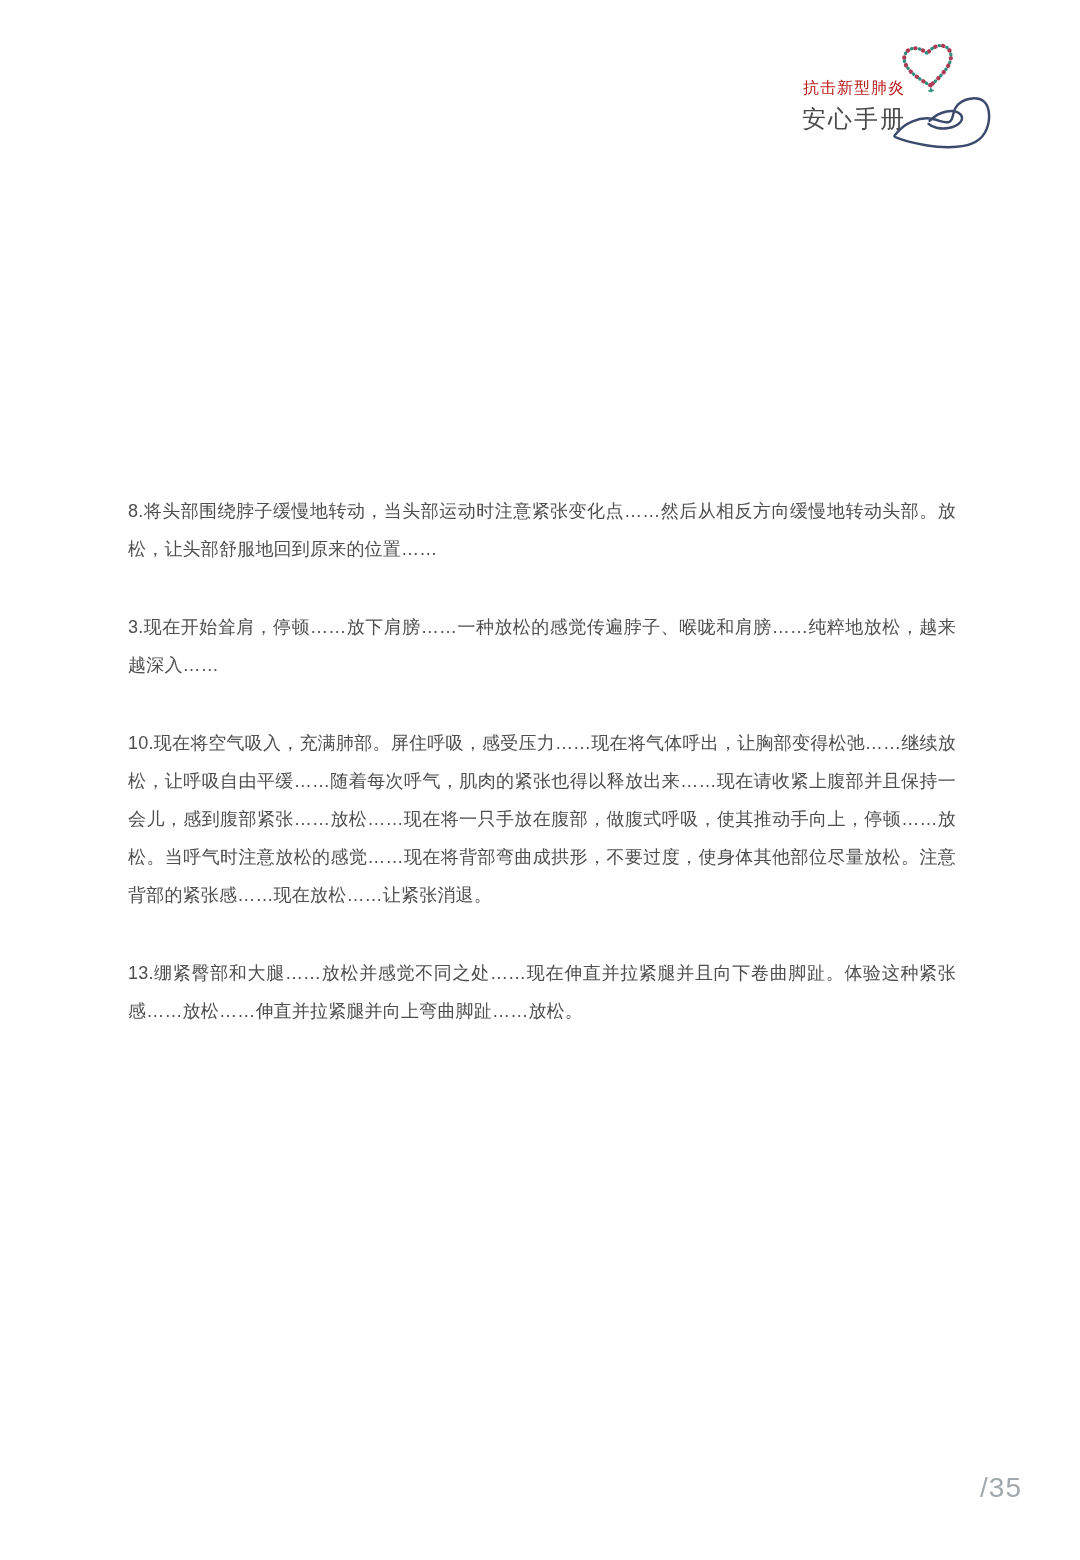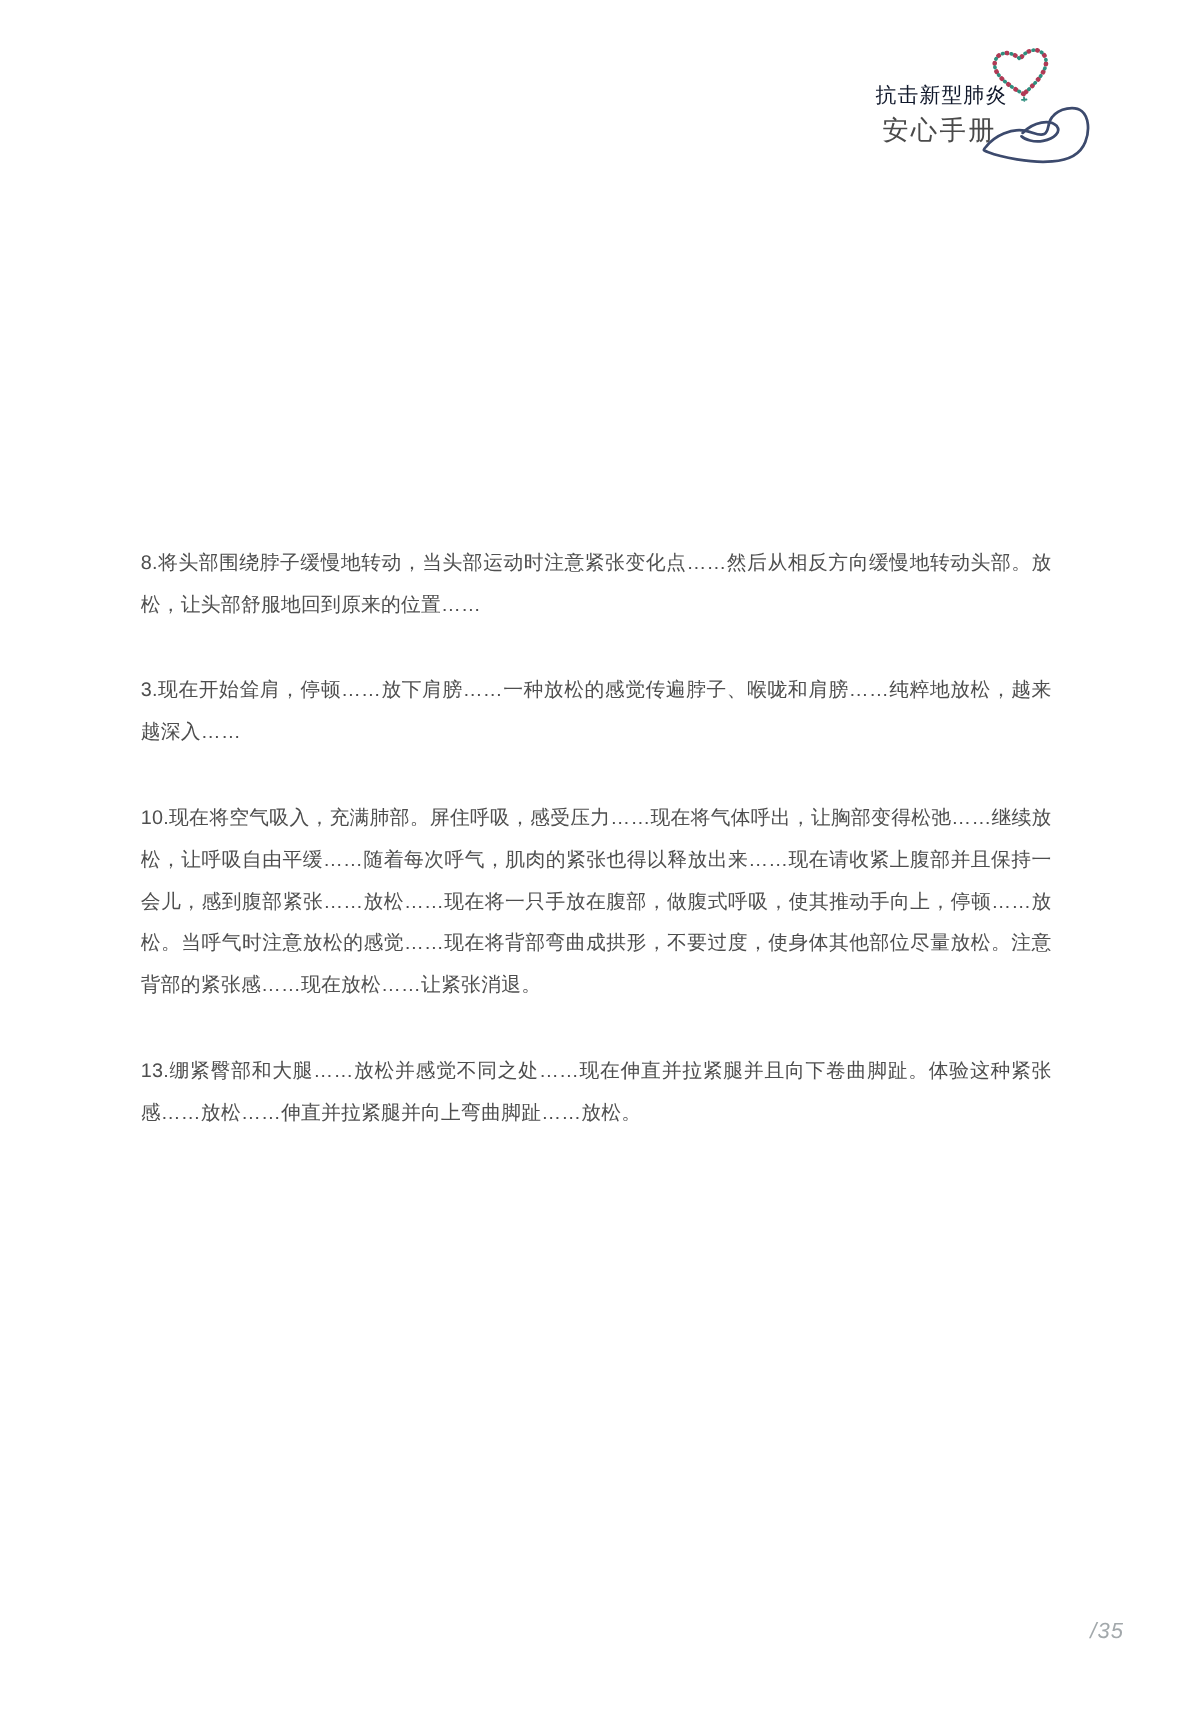--- a/index.html
+++ b/index.html
@@ -8,21 +8,21 @@
     background: #ffffff;
     font-family: "Liberation Sans", sans-serif;
     position: relative;
     overflow: hidden;
   }
   .page { position: absolute; inset: 0; background: #ffffff; }
 
   
   .brand { position: absolute; top: 76px; left: 796px; width: 116px; text-align: center; }
   .brand-tagline {
-    font-size: 19px; color: #0f172a; letter-spacing: 1px;
+    font-size: 16px; color: #b91c1c; letter-spacing: 1px;
     white-space: nowrap; line-height: 24px;
   }
   .brand-title {
     font-size: 24px; color: #4a4a4a; letter-spacing: 2px;
     white-space: nowrap; line-height: 32px; margin-top: 3px; font-weight: 500;
   }
   .brand-logo { position: absolute; top: 40px; left: 888px; width: 104px; height: 114px; }
   .brand-logo svg { width: 100%; height: 100%; }
 
   
@@ -33,22 +33,21 @@
     line-height: 38px;
     color: #4e4e4e;
     text-align: justify;
     text-align-last: left;
     letter-spacing: 0.2px;
   }
 
   
   .page-number {
     position: absolute; top: 1472px; right: 58px;
-    font-size: 20px; color: #a2a8ab; letter-spacing: 1px;
-    font-style: italic;
+    font-size: 28px; color: #a2a8ab; letter-spacing: 1px;
   }
 </style>
 </head>
 <body>
 
 <div class="page">
 
   <div class="brand">
     <div class="brand-tagline">抗击新型肺炎</div>
     <div class="brand-title">安心手册</div>

